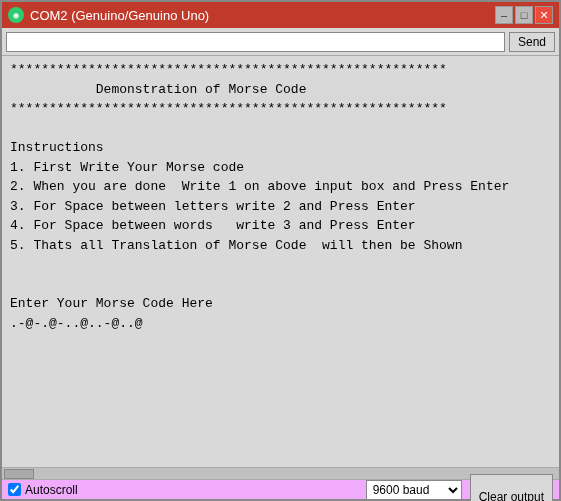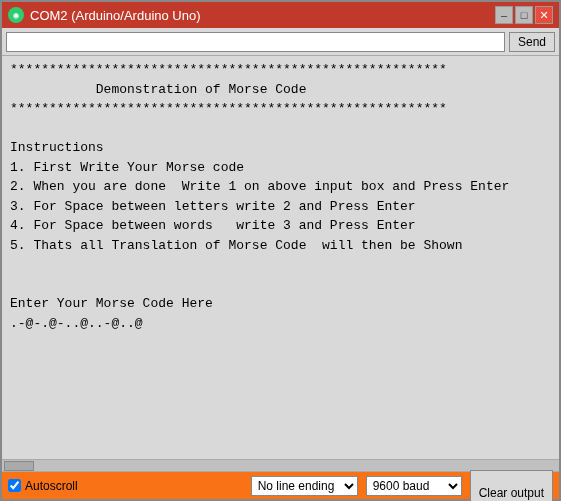--- a/index.html
+++ b/index.html
@@ -122,25 +122,25 @@
       flex-shrink: 0;
     }
     .scrollbar-x-thumb {
       width: 30px;
       height: 10px;
       background: #aaa;
       border: 1px solid #888;
       margin-left: 2px;
     }
     .bottom-bar {
-      background: #f97316;
+      background: #f0abfc;
       display: flex;
       align-items: center;
       padding: 2px 6px;
-      height: 28px;
+      height: 20px;
       flex-shrink: 0;
       border-top: 1px solid #aaa;
       gap: 8px;
     }
     .autoscroll-check {
       display: flex;
       align-items: center;
       gap: 4px;
       font-family: Arial, sans-serif;
       font-size: 12px;
@@ -172,21 +172,21 @@
 </head>
 <body>
 
 <div class="window">
 
   <div class="title-bar">
     <div class="title-bar-left">
       <div class="title-icon">
         <span>◉</span>
       </div>
-      <span class="title-text">COM2 (Arduino/Arduino Uno)</span>
+      <span class="title-text">COM2 (Genuino/Genuino Uno)</span>
     </div>
     <div class="title-buttons">
       <div class="title-btn">–</div>
       <div class="title-btn">□</div>
       <div class="title-btn close">✕</div>
     </div>
   </div>
 
   <div class="top-bar">
     <input class="input-field" type="text" style="">
@@ -213,18 +213,17 @@
   <div class="scrollbar-x">
     <div class="scrollbar-x-thumb"></div>
   </div>
 
   <div class="bottom-bar">
     <div class="autoscroll-check">
       <input type="checkbox" checked="" style="">
       <label>Autoscroll</label>
     </div>
     <div class="spacer"></div>
-    <select class="dropdown" id="line-ending-select"><option value="No line ending">No line ending</option><option value="Newline">Newline</option><option value="Carriage return">Carriage return</option><option value="Both NL &amp; CR">Both NL &amp; CR</option></select>
     <select class="dropdown" id="baud-select"><option value="300">300 baud</option><option value="1200">1200 baud</option><option value="2400">2400 baud</option><option value="4800">4800 baud</option><option value="9600" selected="">9600 baud</option><option value="19200">19200 baud</option><option value="38400">38400 baud</option><option value="57600">57600 baud</option><option value="74880">74880 baud</option><option value="115200">115200 baud</option></select>
     <button class="clear-btn">Clear output</button>
   </div>
 
 </div>
 
 </body></html>

